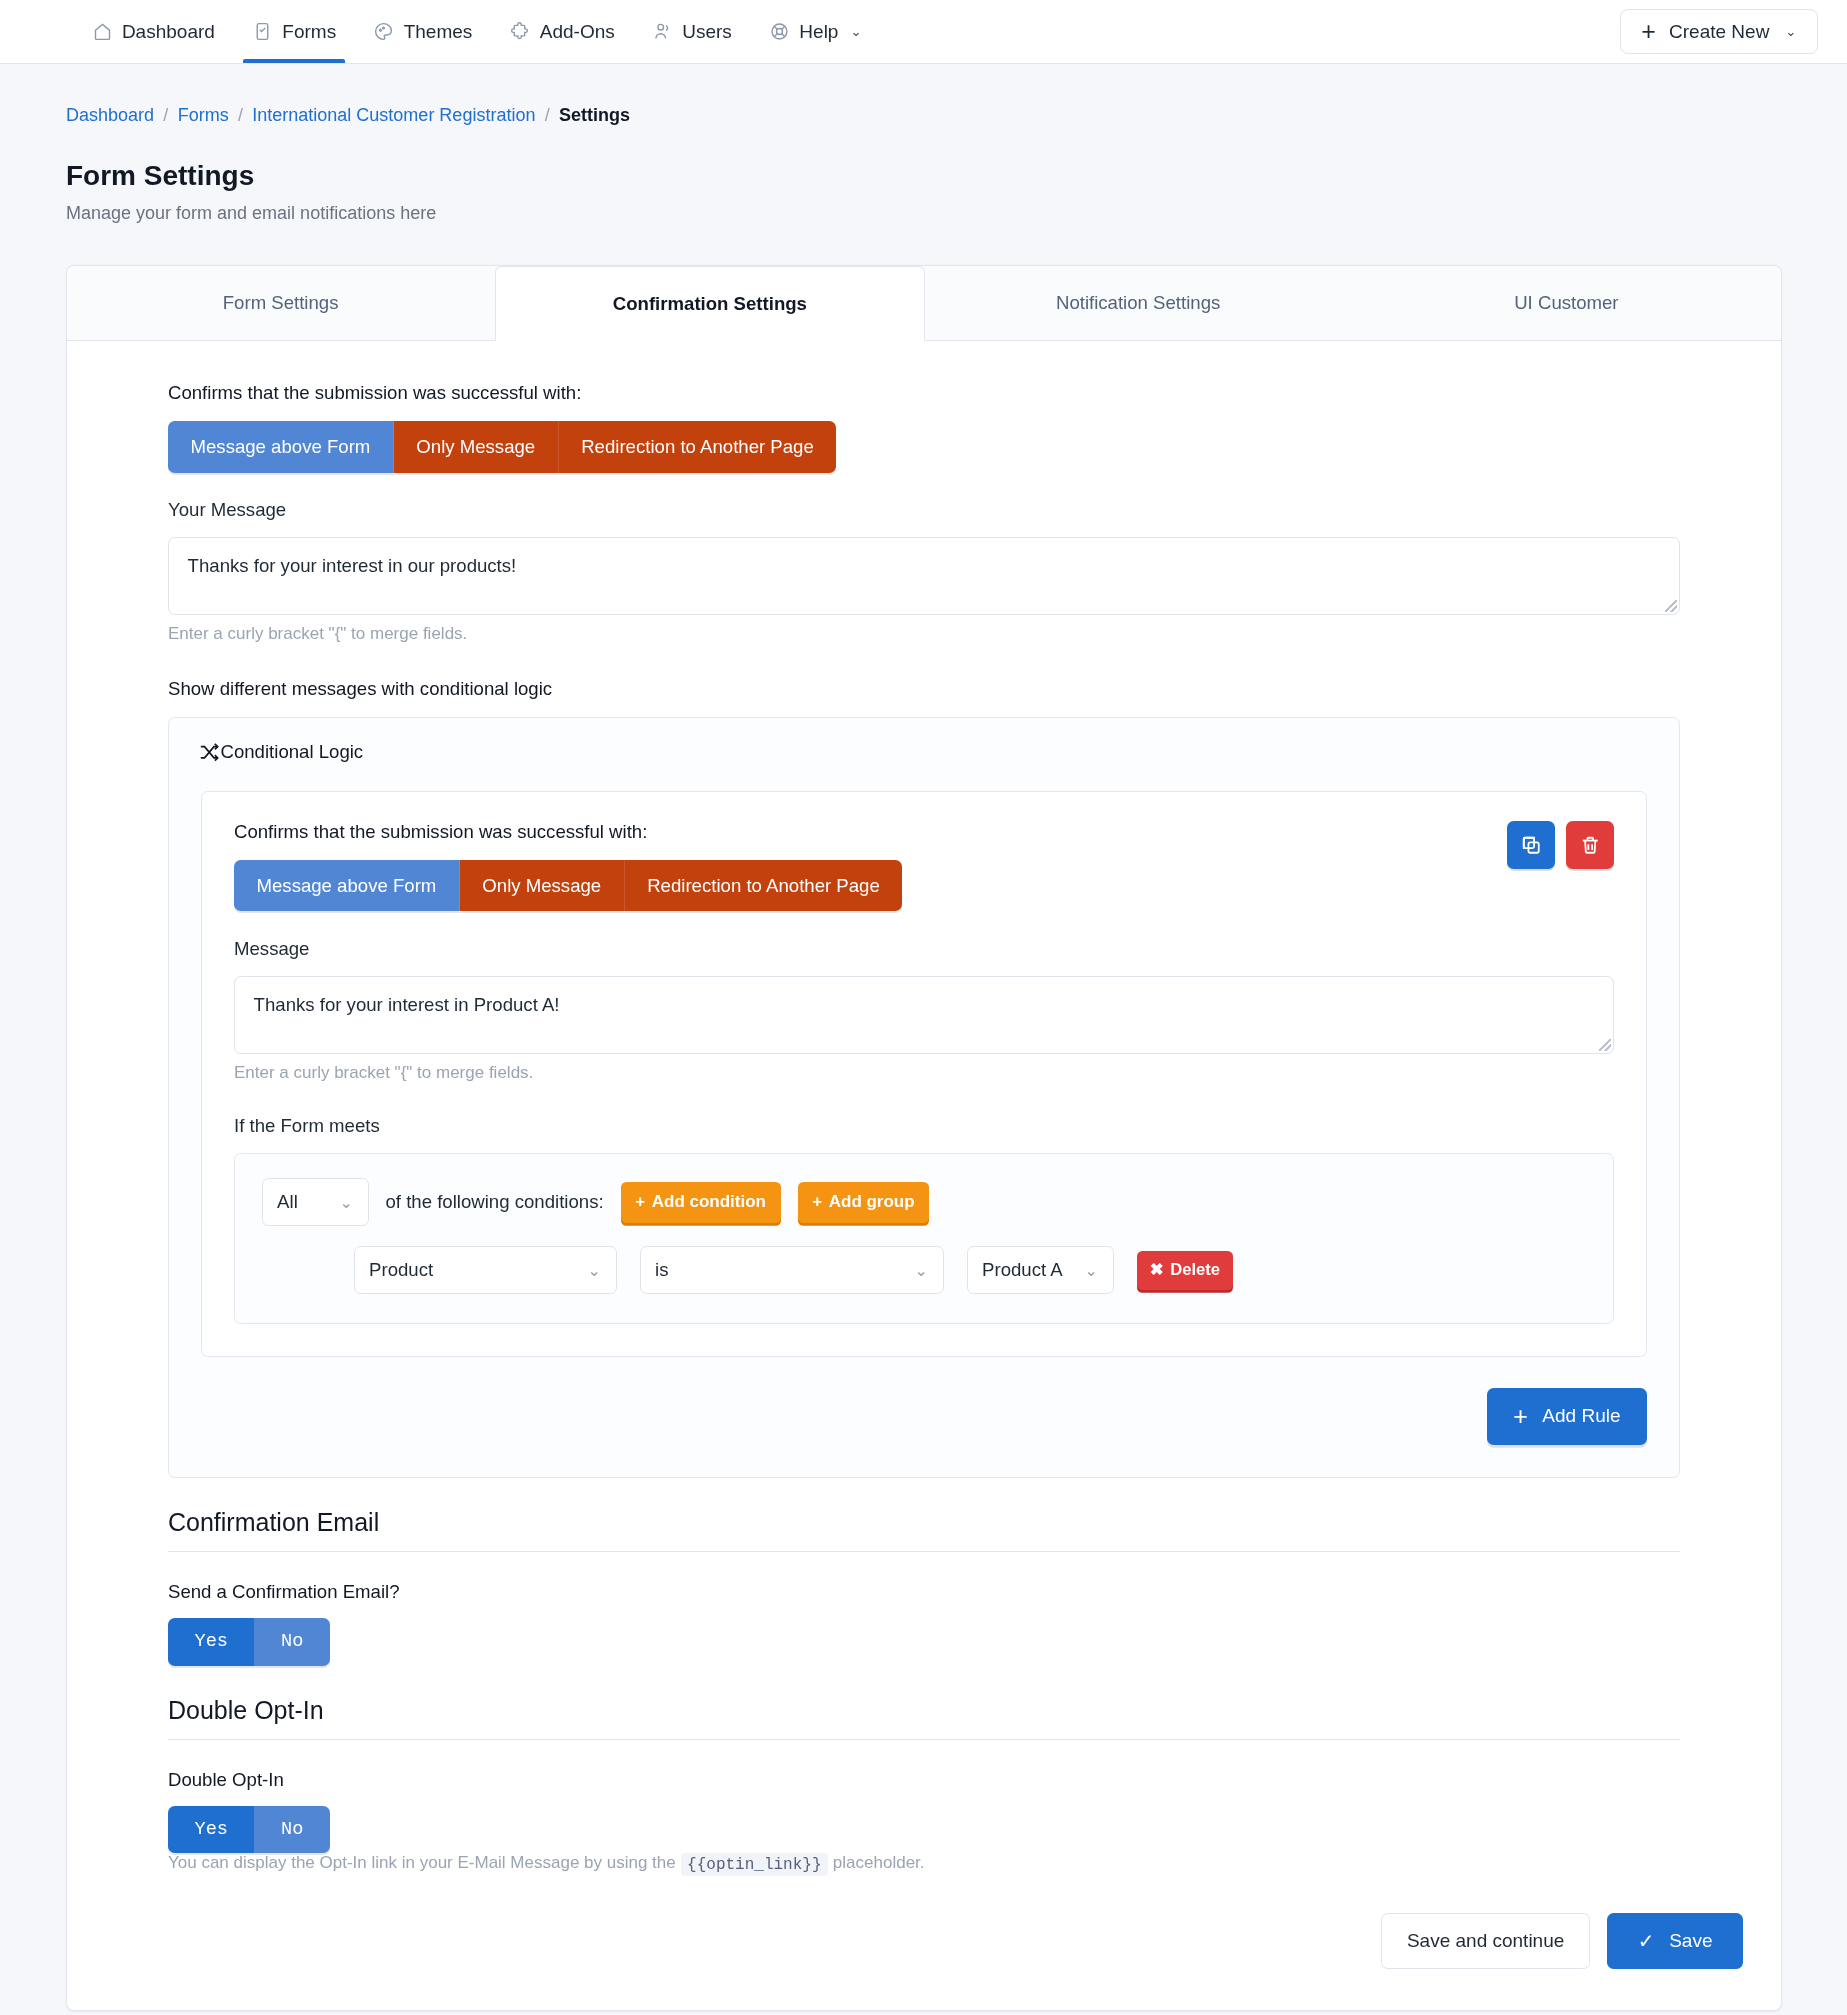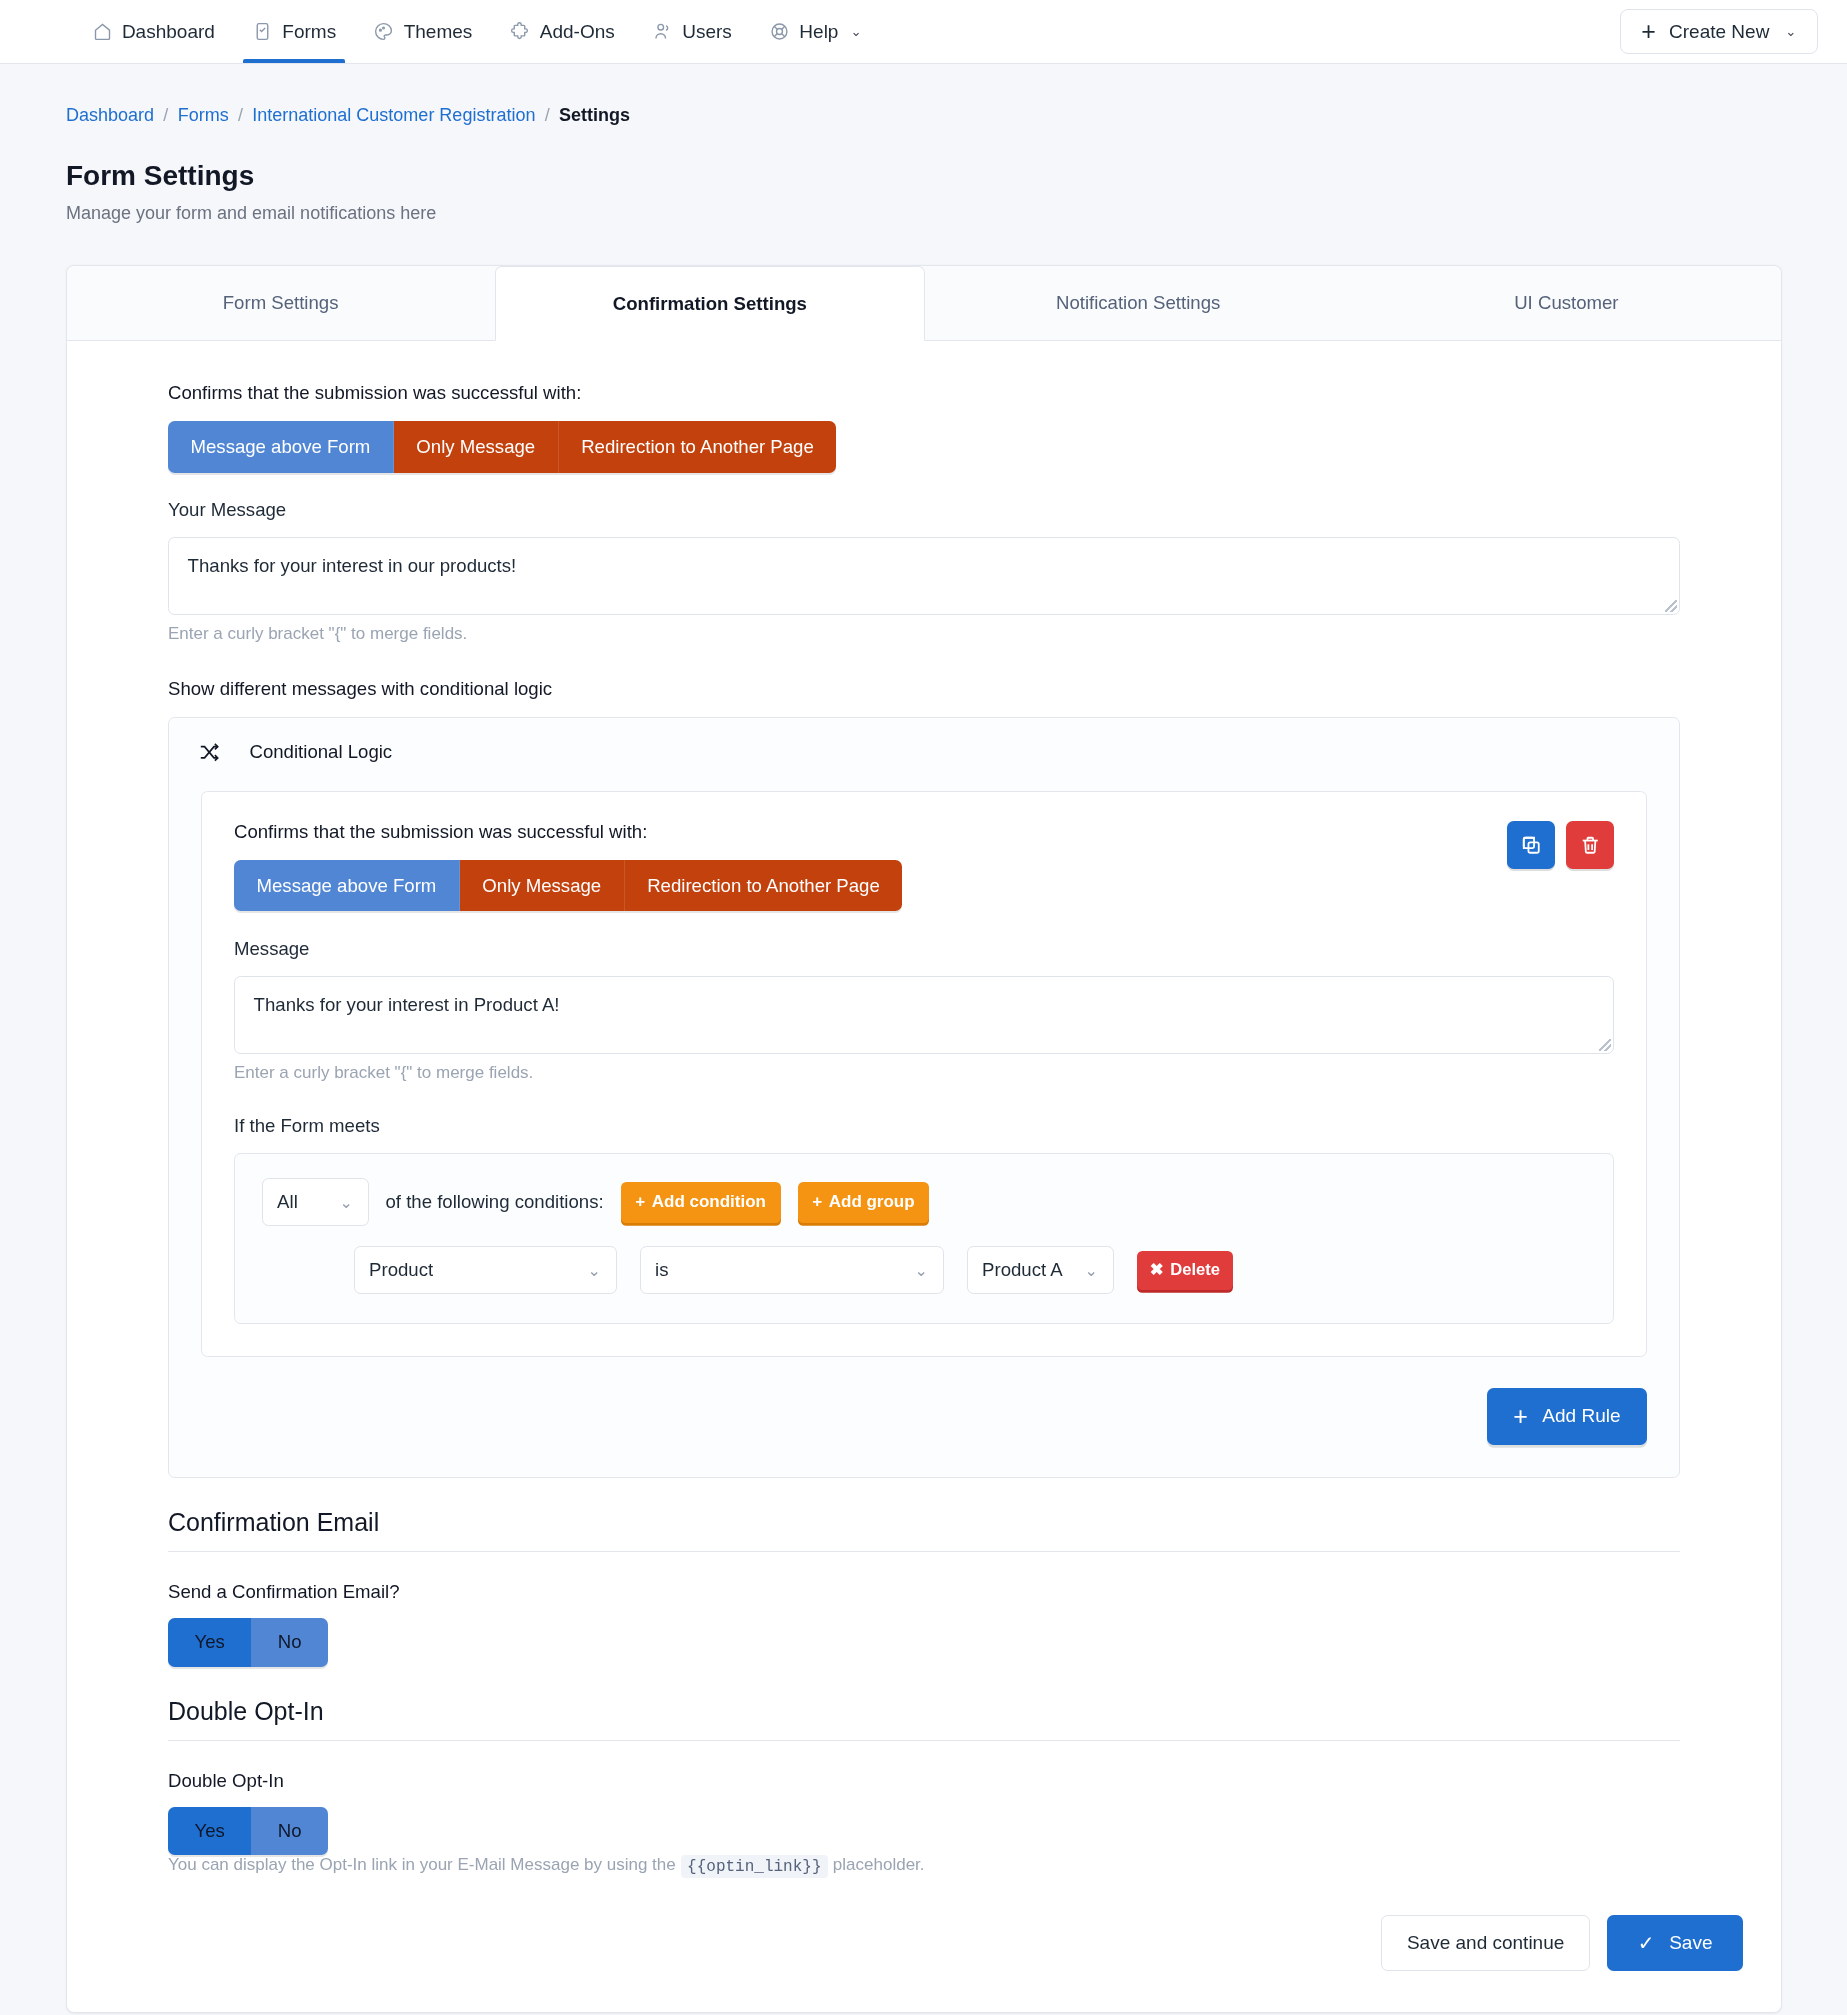--- a/index.html
+++ b/index.html
@@ -157,21 +157,21 @@
   }
 
   
   .cl-panel {
     margin-top: 17px;
     border: 0.7px solid #e3e7ed;
     border-radius: 6.6px;
     background: #fcfdfe;
   }
   .cl-header {
-    display: flex; align-items: center; gap: 29px;
+    display: flex; align-items: center; gap: 0;
     padding: 22.5px 29px 18.6px;
     font-size: 18.6px; color: #121826;
   }
   .shuffle-ico { width: 22.5px; height: 22.5px; display: block; color: #121826; }
 
   .rule-card {
     margin: 9.3px 32px 0;
     border: 0.7px solid #e3e7ed;
     border-radius: 6.6px;
     background: #fff;
@@ -264,21 +264,21 @@
   
   .section-title {
     font-size: 25px;
     color: #121826;
     padding-bottom: 14.6px;
     border-bottom: 0.7px solid #e3e7ed;
     margin-top: 30px;
   }
   .yesno { display: inline-flex; border-radius: 6.6px; overflow: hidden; margin-top: 14.6px;
            box-shadow: 0 2px 0 rgba(0,0,0,0.10); }
-  .yesno div { font-size: 18.6px; color: #0f172a; padding: 13.3px 26.5px; cursor: pointer; }
+  .yesno div { font-size: 18.6px; color: #ffffff; padding: 13.3px 26.5px; cursor: pointer; font-family: Liberation Mono, monospace; }
   .yesno .on  { background: #1f6fd0; }
   .yesno .off { background: #5086d4; }
 
   .code-chip {
     font-family: "Liberation Mono", monospace;
     background: #f0f3f8;
     border-radius: 4px;
     padding: 2.7px 6.6px;
     font-size: 16px;
     color: #55627a;

